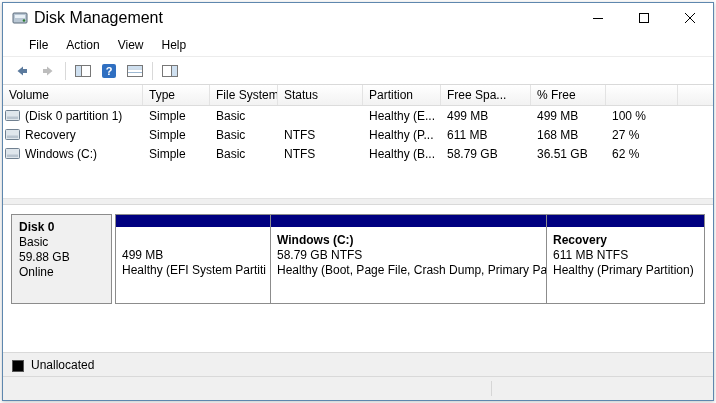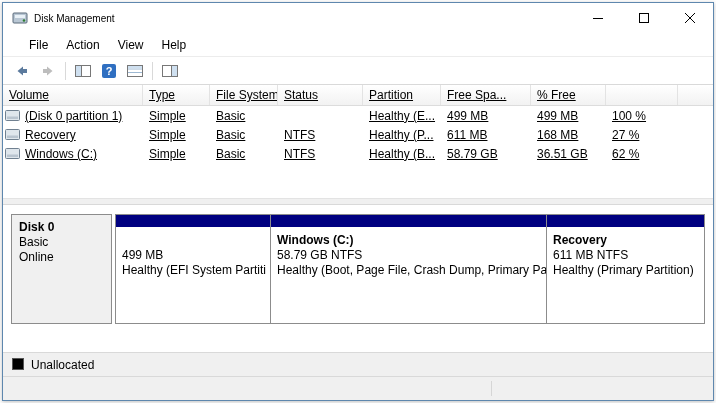--- a/index.html
+++ b/index.html
@@ -15,57 +15,57 @@
     margin: 2px;
     border: 1px solid #5e87ae;
     background: #fff;
     display: flex;
     flex-direction: column;
     box-shadow: 0 1px 4px rgba(0,0,0,.25);
   }
   
   .titlebar { height: 30px; display:flex; align-items:center; background:#fff; flex:0 0 auto; }
   .title-icon { margin: 0 6px 0 9px; display:flex; }
-  .title-text { font-size:10px; }
+  .title-text { font-size:16px; }
   .win-controls { margin-left:auto; display:flex; height:100%; }
   .win-btn { width:46px; height:100%; display:flex; align-items:center; justify-content:center; }
   
   .menubar { height:24px; display:flex; align-items:stretch; padding-left:17px; border-bottom:1px solid #ececec; flex:0 0 auto; }
   .menu-item { padding:0 9px; display:flex; align-items:center; }
   
   .toolbar { height:28px; display:flex; align-items:center; padding-left:6px; border-bottom:1px solid #d9d9d9; flex:0 0 auto; }
   .tool-btn { width:26px; height:24px; display:flex; align-items:center; justify-content:center; }
   .tool-sep { width:1px; height:18px; background:#d9d9d9; margin:0 4px; }
   
-  .volume-pane { height:114px; background:#fff; overflow:hidden; border-bottom:1px solid #e3e3e3; flex:0 0 auto;text-decoration:underline; }
+  .volume-pane { height:114px; background:#fff; overflow:hidden; border-bottom:1px solid #e3e3e3; flex:0 0 auto; }
   .vt-grid { display:grid; grid-template-columns:140px 67px 68px 85px 78px 90px 75px 72px 1fr; }
   .vt-header { height:21px; background:linear-gradient(#ffffff,#f2f2f2); border-bottom:1px solid #dcdcdc; }
   .vt-hcell { padding:3px 6px 0 6px; border-right:1px solid #e3e3e3; white-space:nowrap; overflow:hidden; }
   .vt-row { height:19px; align-items:center; }
   .vt-cell { padding:0 6px; white-space:nowrap; overflow:hidden; }
   .vt-cell.first { display:flex; align-items:center; gap:5px; padding-left:2px; }
   
   .pane-splitter { height:6px; background:#f0f0f0; border-bottom:1px solid #d9d9d9; flex:0 0 auto; cursor:ns-resize; }
   
   .graph-pane { height:147px; background:#fff; padding:9px 8px 0 8px; flex:0 0 auto; }
-  .disk-row { display:flex; height:110px; }
+  .disk-row { display:flex; height:90px; }
   .disk-info { width:101px; flex:0 0 auto; background:#f0f0f0; border:1px solid #8c8c8c; padding:5px 4px 0 7px; line-height:15px; }
   .disk-name { font-weight:bold; }
   .partitions { display:flex; flex:1; margin-left:3px; }
   .partition { border:1px solid #8c8c8c; background:#fff; overflow:hidden; }
   .partition + .partition { margin-left:-1px; }
   .part-0 { width:156px; flex:0 0 auto; }
   .part-1 { width:277px; flex:0 0 auto; }
   .part-2 { flex:1; }
   .part-band { height:12px; background:#000080; }
   .part-body { padding:6px 6px 0 6px; line-height:15px; white-space:nowrap; overflow:hidden; }
   .part-title { font-weight:bold; min-height:15px; }
   
   .legend { height:24px; background:#f0f0f0; border-top:1px solid #d9d9d9; display:flex; align-items:center; padding-left:9px; gap:26px; flex:0 0 auto; }
-  .legend-item { display:flex; align-items:flex-start; gap:7px; }
+  .legend-item { display:flex; align-items:flex-end; gap:7px; }
   .swatch { width:12px; height:12px; border:1px solid #555; }
   .swatch-0 { background:#000000; }
   .swatch-1 { background:#000080; }
   
   .statusbar { flex:1; background:#f0f0f0; border-top:1px solid #d9d9d9; position:relative; }
   .status-divider { position:absolute; left:488px; top:4px; bottom:4px; width:1px; background:#d6d6d6; }
 </style>
 </head>
 <body>
 
@@ -216,20 +216,21 @@
     </div>
   </div>
 
   <div class="pane-splitter"></div>
 
   <div class="graph-pane">
     <div class="disk-row">
       <div class="disk-info">
         <div class="disk-name">Disk 0</div>
         <div>Basic</div>
+        <div>59.88 GB</div>
         <div>Online</div>
       </div>
       <div class="partitions">
         <div class="partition part-0">
           <div class="part-band"></div>
           <div class="part-body">
             <div class="part-title"></div>
             <div>499 MB</div>
             <div>Healthy (EFI System Partiti</div>
           </div>

